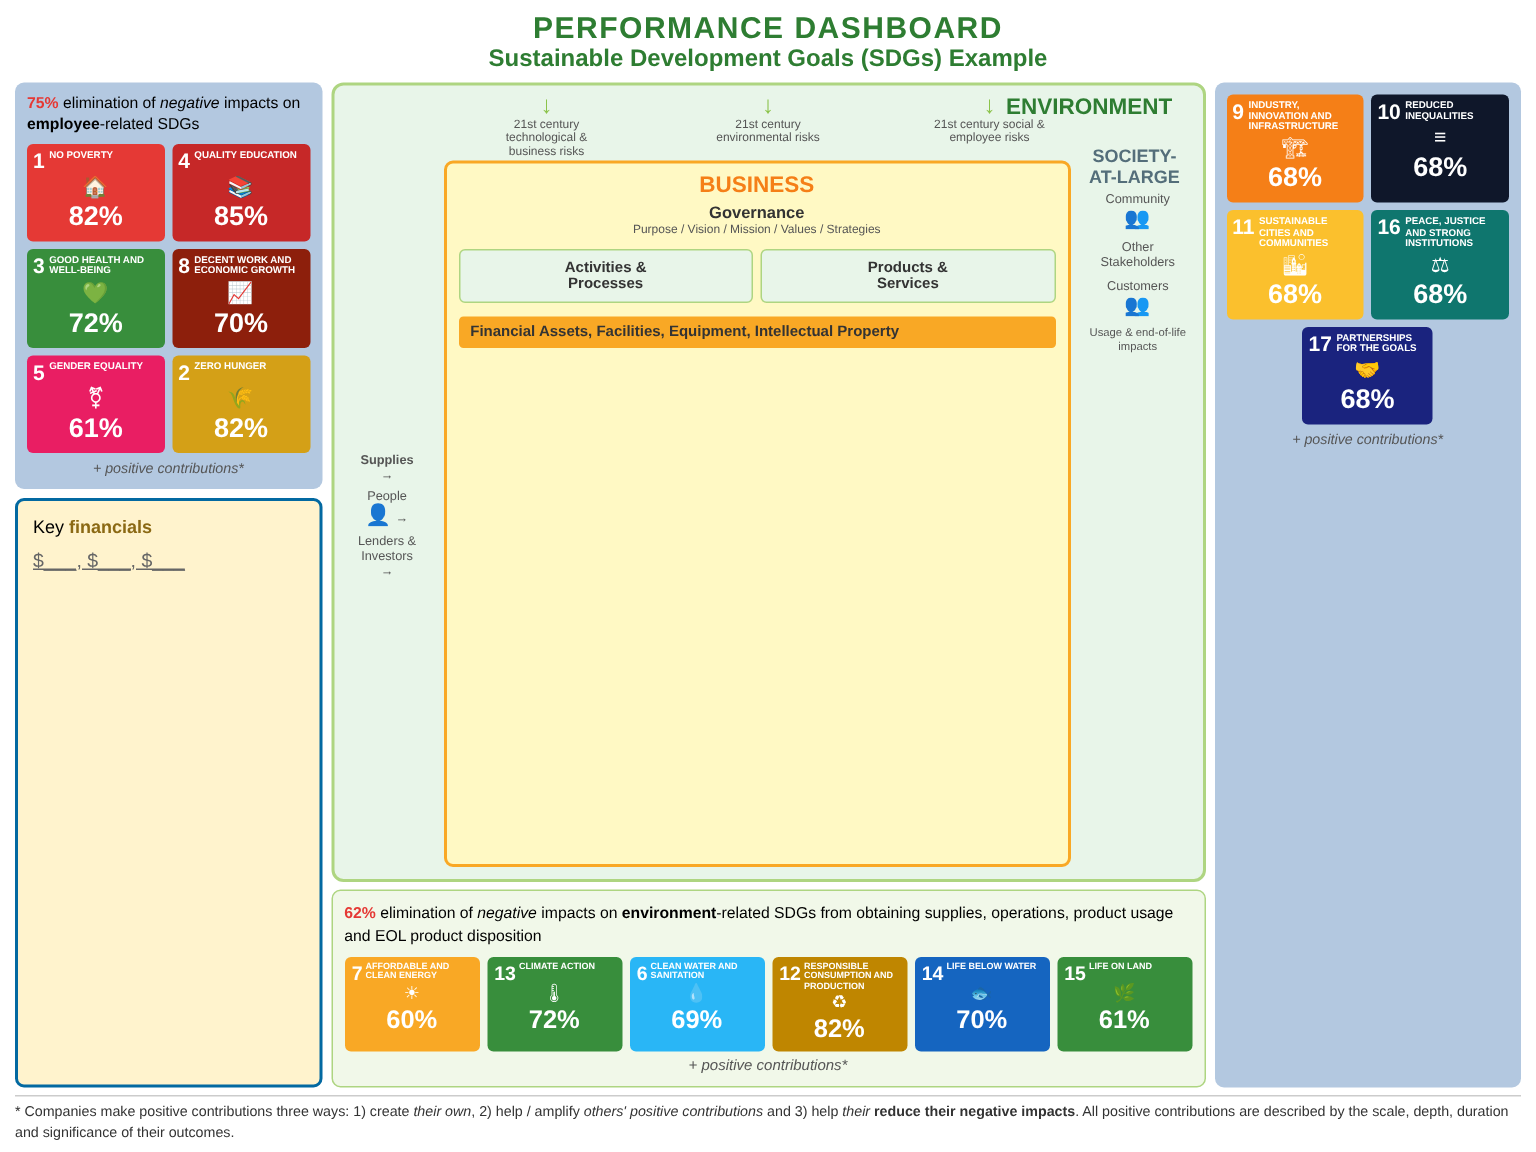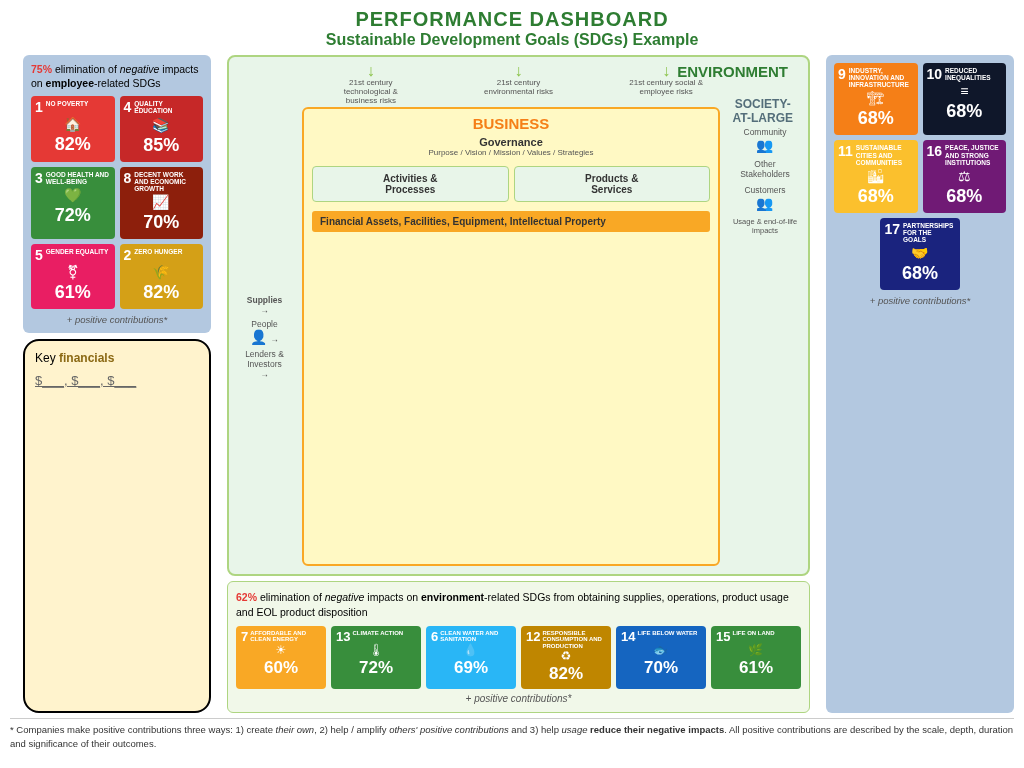--- a/index.html
+++ b/index.html
@@ -10,21 +10,21 @@
       height: 768px;
       overflow: hidden;
       font-size: 11px;
     }
 
     .page {
       width: 1024px;
       height: 768px;
       display: flex;
       flex-direction: column;
-      padding: 8px 10px 18px;
+      padding: 8px 10px 6px;
     }
 
     
     .header {
       text-align: center;
       margin-bottom: 6px;
     }
     .header-title {
       font-size: 20px;
       font-weight: bold;
@@ -34,22 +34,21 @@
     .header-subtitle {
       font-size: 16px;
       font-weight: bold;
       color: #2e7d32;
     }
 
     
     .main-content {
       display: flex;
       flex: 1;
-      gap: 16px;
-      margin-left: 13px;
+      gap: 6px;
     }
 
     
     .left-panel {
       display: flex;
       flex-direction: column;
       gap: 6px;
       width: 210px;
     }
 
@@ -106,22 +105,22 @@
       margin-bottom: 2px;
     }
     .sdg-pct {
       font-size: 18px;
       font-weight: bold;
       color: white;
     }
 
     .key-financials {
       background: #fff3cd;
-      border: 2px solid #000000;
-      border-radius: 16px;
+      border: 2px solid #0369a1;
+      border-radius: 6px;
       padding: 10px;
       flex: 1;
     }
     .key-financials-title {
       font-size: 12px;
       margin-bottom: 8px;
     }
     .key-financials-title strong { font-weight: bold; color: #8B6914; }
     .key-financials-values {
       font-size: 13px;
@@ -618,21 +617,21 @@
 
           <div class="sdg-card" style="background:#fbc02d">
             <div class="sdg-card-top">
               <span class="sdg-num">11</span>
               <span class="sdg-label">SUSTAINABLE CITIES AND COMMUNITIES</span>
             </div>
             <div class="sdg-icon">🏙</div>
             <div class="sdg-pct">68%</div>
           </div>
 
-          <div class="sdg-card" style="background:#701a75">
+          <div class="sdg-card" style="background:#0f766e">
             <div class="sdg-card-top">
               <span class="sdg-num">16</span>
               <span class="sdg-label">PEACE, JUSTICE AND STRONG INSTITUTIONS</span>
             </div>
             <div class="sdg-icon">⚖</div>
             <div class="sdg-pct">68%</div>
           </div>
         </div>
 
         <div style="display:flex;justify-content:center;margin-top:5px;">
@@ -645,16 +644,16 @@
             <div class="sdg-pct">68%</div>
           </div>
         </div>
         <div class="positive-contrib" style="margin-top:5px;font-size:9.5px;">+ <em>positive</em> contributions*</div>
       </div>
     </div>
 
   </div>
 
   <div class="footer">
-    * Companies make positive contributions three ways: 1) create <em>their own</em>, 2) help / amplify <em>others' positive contributions</em> and 3) help <em>usage</em> <strong>reduce their negative impacts</strong>. All positive contributions are described by the scale, depth, duration and significance of their outcomes.
+    * Companies make positive contributions three ways: 1) create <em>their own</em>, 2) help / amplify <em>others' positive contributions</em> and 3) help <em>their</em> <strong>reduce their negative impacts</strong>. All positive contributions are described by the scale, depth, duration and significance of their outcomes.
   </div>
 
 </div>
 
 </body></html>

